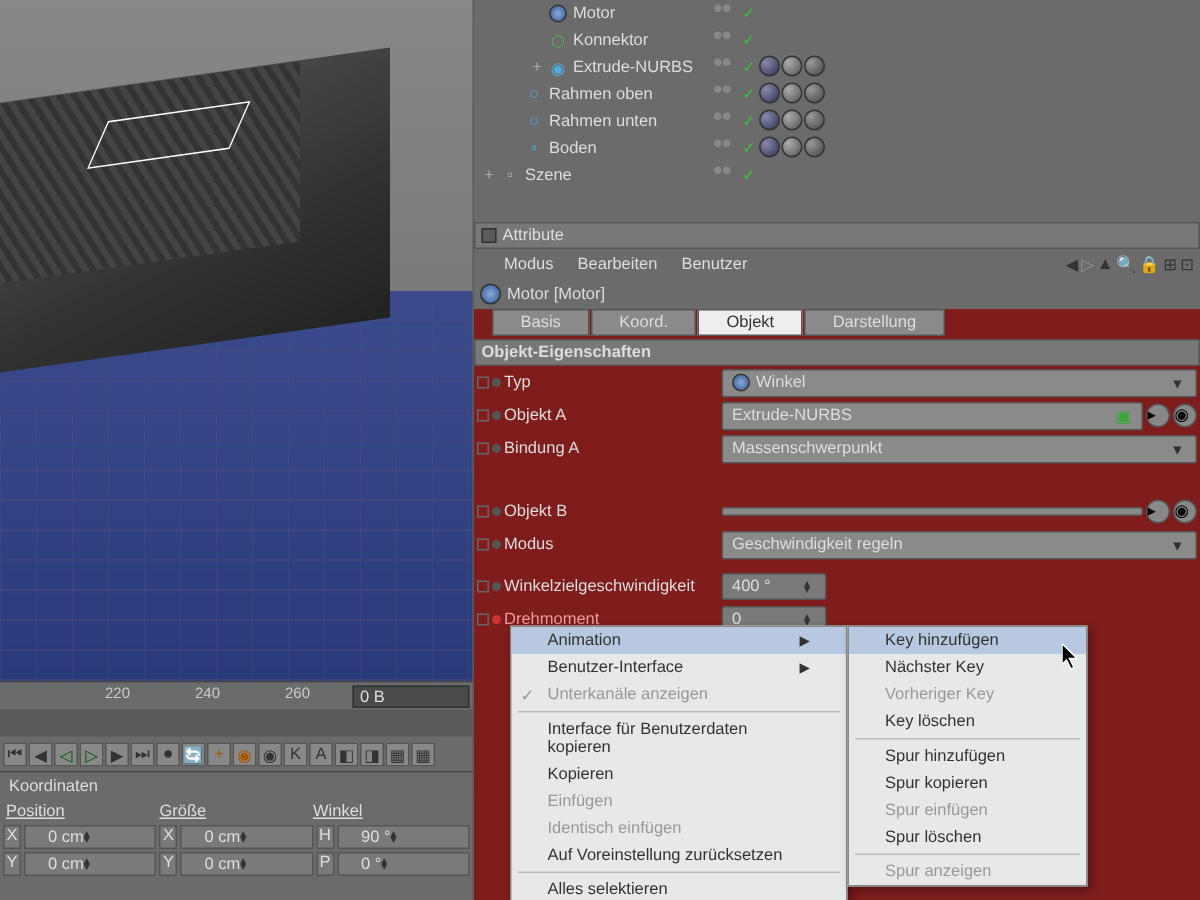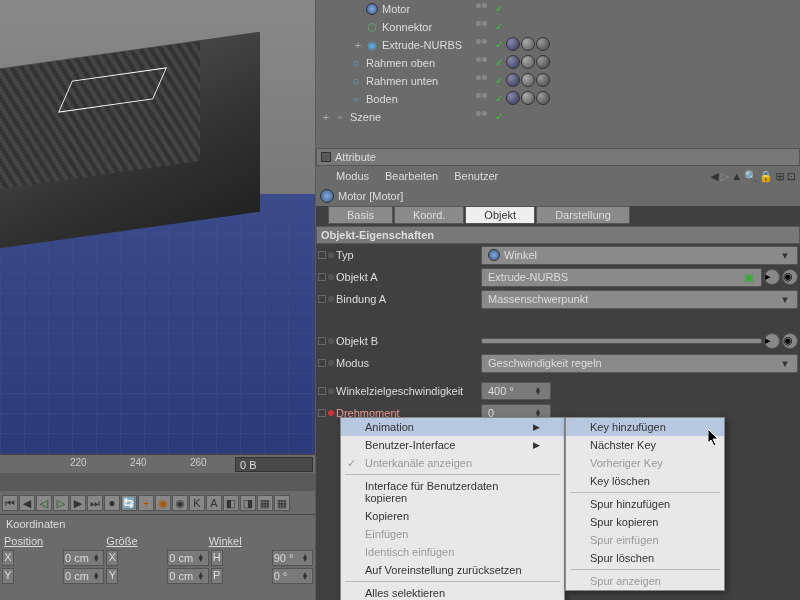--- a/index.html
+++ b/index.html
@@ -22,34 +22,34 @@
 .timeline-btn { width: 16px; height: 16px; background: #888; border: 1px solid #555; display: flex; align-items: center; justify-content: center; color: #333; }
 .timeline-btn.green { color:#050; }
 .timeline-btn.orange { color:#a50; }
 
 .coords { position: absolute; left: 0; top: 514px; width: 315px; height: 86px; background: #6b6b6b; border-top: 1px solid #444; }
 .coords-title { padding: 3px 6px; color: #ddd; background: #6b6b6b; }
 .coords-headers { display: flex; padding: 2px 4px; color: #ddd; text-decoration: underline; }
 .coords-headers span { flex: 1; }
 .coords-row { display: flex; padding: 1px 2px; gap: 2px; }
 .coord-label { width: 12px; background: #7a7a7a; color: #ddd; text-align: center; border:1px solid #555; }
-.coord-input { flex: 1; background: #7a7a7a; color: #ddd; padding: 1px 1px; border: 1px solid #555; display:flex; justify-content:space-between; align-items:center;margin-left:47px;}
+.coord-input { flex: 1; background: #7a7a7a; color: #ddd; padding: 1px 15px; border: 1px solid #555; display:flex; justify-content:flex-start; align-items:center;}
 .spinner { width:8px; color:#333; font-size:8px; line-height:4px;}
 
 .object-tree { position: absolute; left: 316px; top: 0; width: 484px; height: 148px; background: #6b6b6b; }
 .tree-row { display: flex; align-items: center; height: 18px; color: #ddd; padding-left: 4px; }
 .tree-indent { width: 16px; }
 .tree-expand { width: 12px; text-align: center; color: #aaa; cursor: pointer; }
 .tree-icon { width: 16px; height: 14px; display: flex; align-items: center; justify-content: center; }
 .tree-label { padding-left: 2px; }
 .tree-tags { position: absolute; display: flex; gap: 1px; }
 .tag-dot { width: 5px; height: 5px; border-radius: 50%; }
 .tag-box { width: 14px; height: 14px; border-radius: 50%; border:1px solid #333; }
 
-.attr-panel { position: absolute; left: 316px; top: 148px; width: 484px; height: 452px; background: #404040; }
+.attr-panel { position: absolute; left: 316px; top: 148px; width: 484px; height: 452px; background: #7f1d1d; }
 .attr-header { display: flex; align-items: center; height: 18px; background: #787878; border: 1px solid #555; color: #ddd; padding: 0 4px; gap: 4px; }
 .attr-checkbox { width: 10px; height: 10px; background: #5a5a5a; border: 1px solid #333; }
 .attr-menu { display: flex; height: 20px; background: #6b6b6b; color: #ddd; align-items: center; padding: 0 20px; gap: 16px; }
 .attr-menu-icons { position: absolute; right: 4px; display: flex; gap: 2px; color: #333; }
 .attr-object-title { display: flex; align-items: center; height: 20px; background: #6b6b6b; color: #ddd; padding: 0 4px; gap: 4px; }
 .motor-icon { width: 14px; height: 14px; background: radial-gradient(circle,#8ad,#358); border-radius: 50%; border:1px solid #333;}
 
 .tabs { display: flex; height: 18px; gap: 1px; padding: 0 12px; }
 .tab { flex: 0 0 auto; padding: 2px 18px; background: #8a8a8a; color: #ddd; border:1px solid #555; }
 .tab.active { background: #eee; color: #333; }

